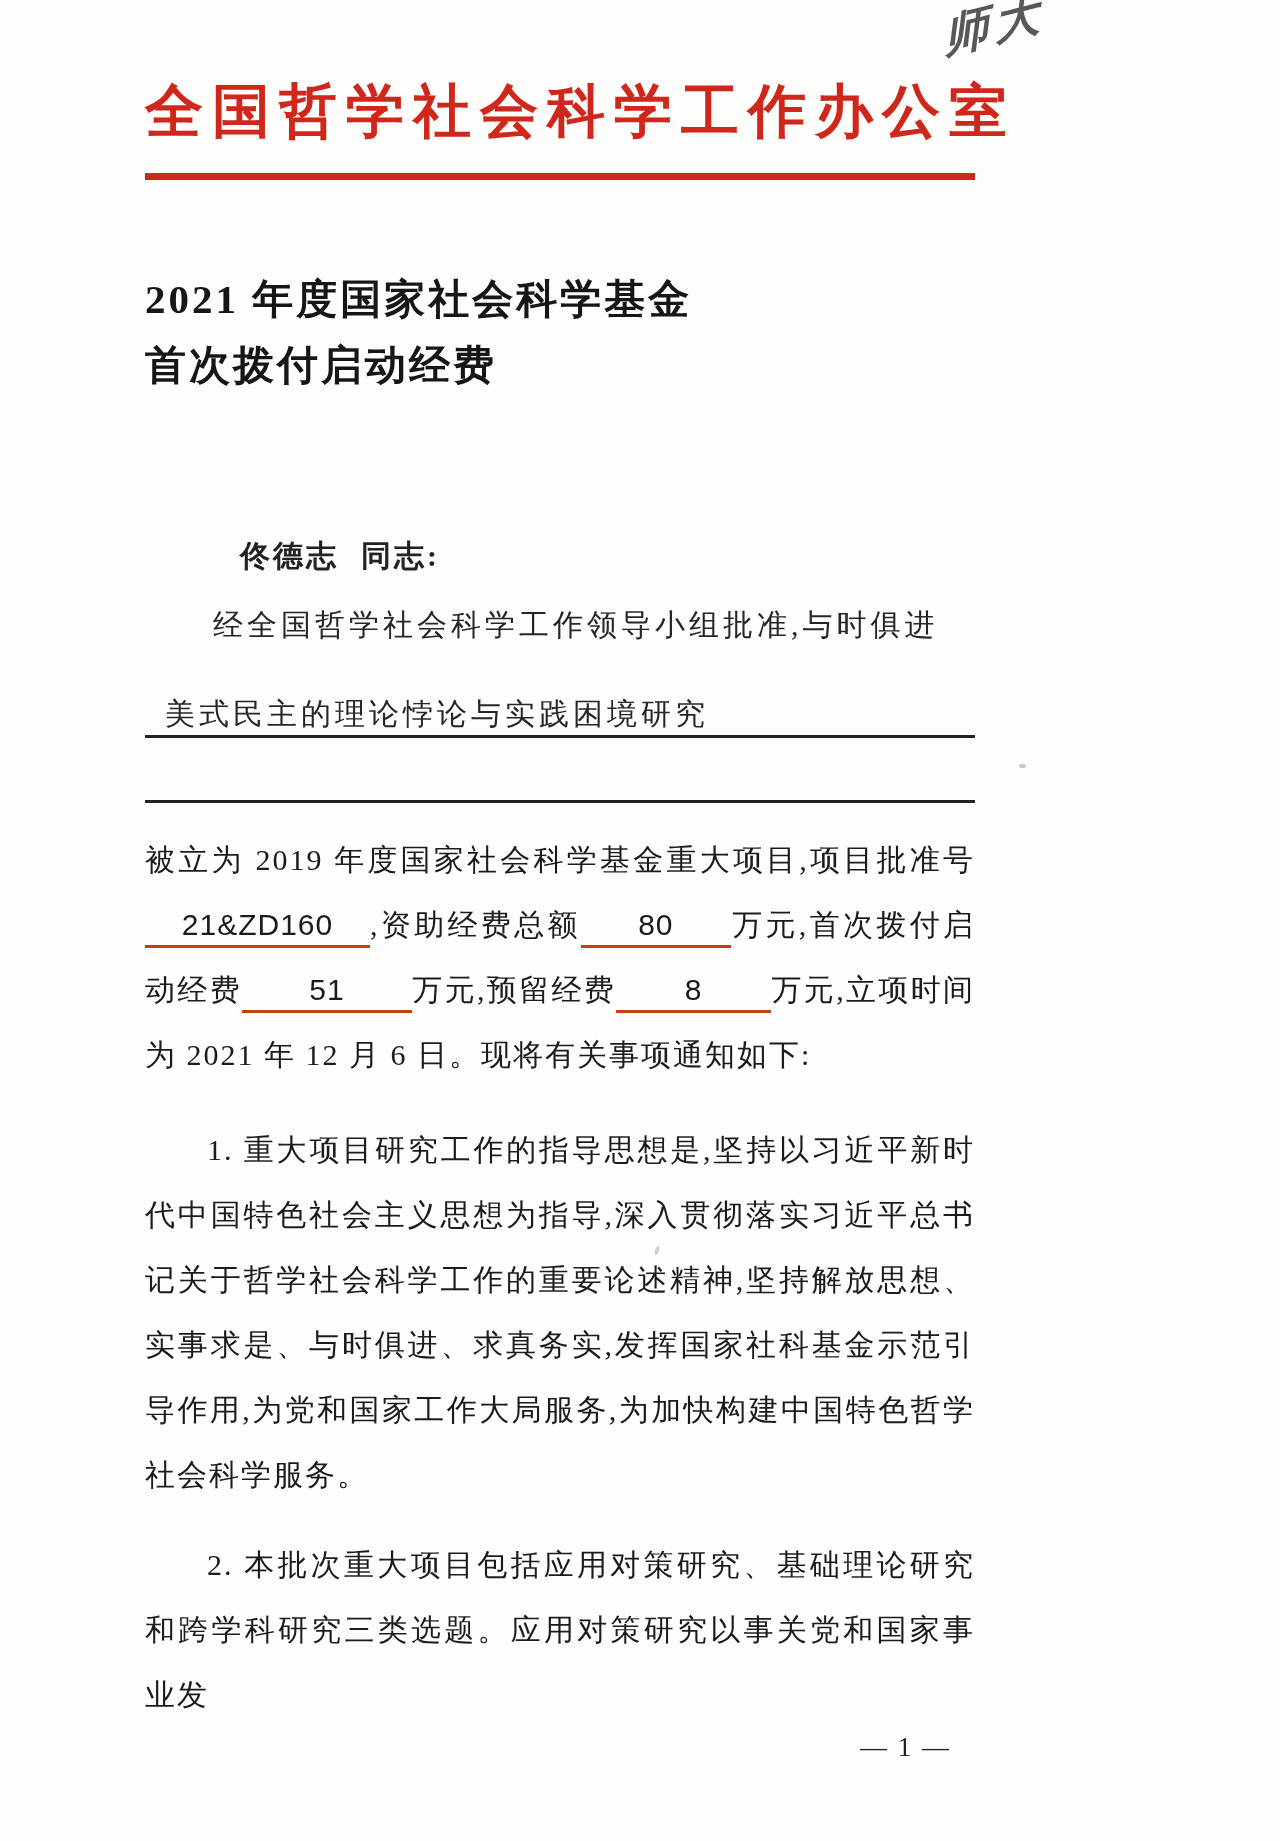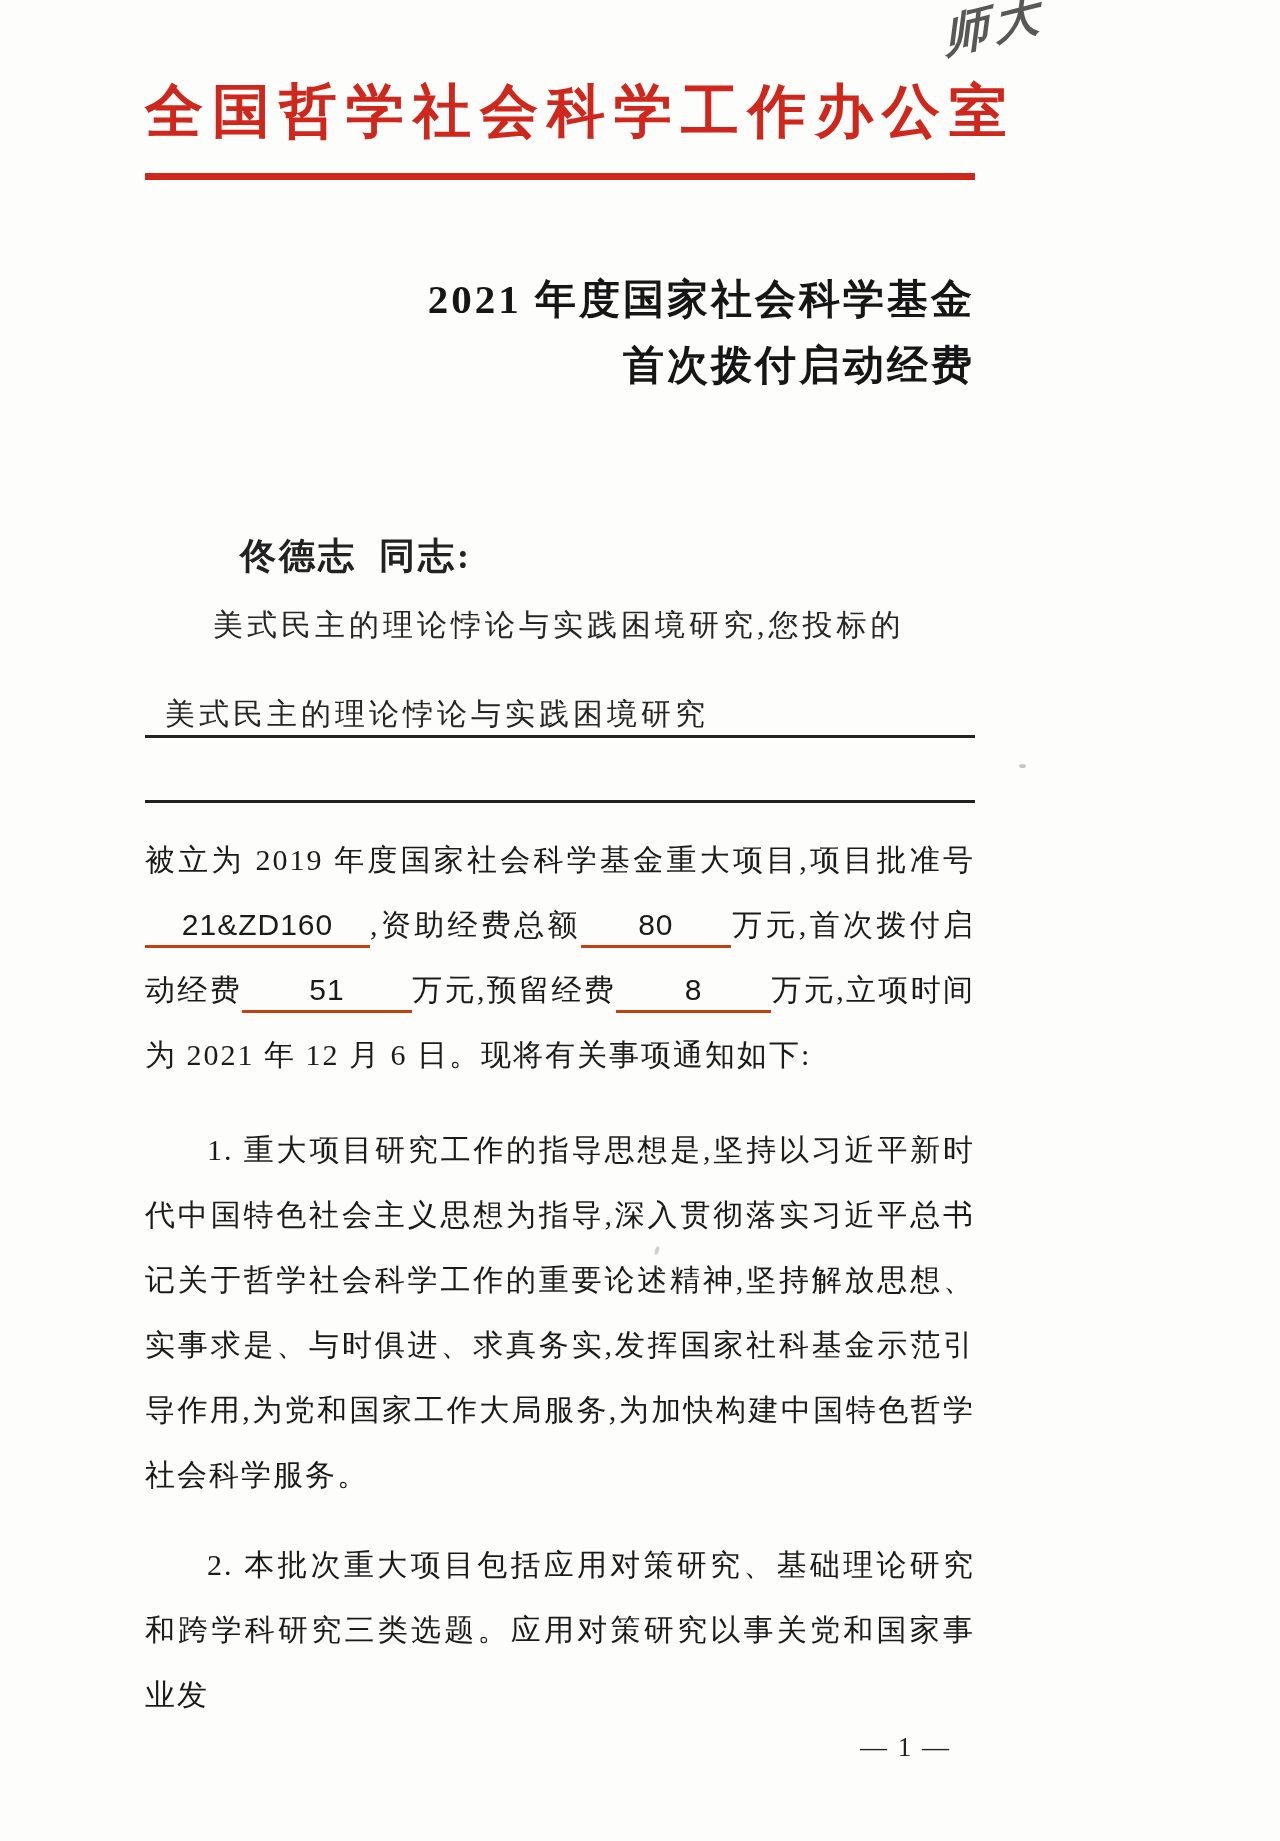--- a/index.html
+++ b/index.html
@@ -37,32 +37,32 @@
     white-space:nowrap;
   }
   .red-rule{
     margin-top:24px;
     height:7px;
     width:100%;
   }
   
   .doc-title{
     margin:86px 0 0 0;
-    text-align:right;
+    text-align:left;
     font-size:41px;
     font-weight:bold;
     line-height:66px;
     letter-spacing:3px;
     color:#161616;
   }
   
   .salutation{
     margin-top:136px;
     padding-left:95px;
-    font-size:36px;
+    font-size:30px;
     font-weight:bold;
     line-height:44px;
     letter-spacing:3px;
     color:#222;
   }
   .salutation .gap{display:inline-block;width:22px;}
   
   .intro{
     margin-top:18px;
     font-size:30px;
@@ -153,21 +153,21 @@
 
     <div class="doc-title">
       <span>2021 年度国家社会科学基金</span><br>
       <span>首次拨付启动经费</span>
     </div>
 
     <div class="salutation">
       <span>佟德志</span><span class="gap"></span><span>同志:</span>
     </div>
 
-    <p class="intro">美式民主的理论悖论与实践困境研究,您投标的</p>
+    <p class="intro">经全国哲学社会科学工作领导小组批准,与时俱进</p>
 
     <div class="project-line">
       <span>美式民主的理论悖论与实践困境研究</span>
     </div>
 
     <div class="empty-line"></div>
 
     <p class="fill-para"><span>被立为 2019 年度国家社会科学基金重大项目,项目批准号</span><span class="blank no">21&amp;ZD160</span><span>,资助经费总额</span><span class="blank total">80</span><span>万元,首次拨付启动经费</span><span class="blank initial">51</span><span>万元,预留经费</span><span class="blank reserved">8</span><span>万元,立项时间为 2021 年 12 月 6 日。现将有关事项通知如下:</span></p>
 
     <p class="body-para">1. 重大项目研究工作的指导思想是,坚持以习近平新时代中国特色社会主义思想为指导,深入贯彻落实习近平总书记关于哲学社会科学工作的重要论述精神,坚持解放思想、实事求是、与时俱进、求真务实,发挥国家社科基金示范引导作用,为党和国家工作大局服务,为加快构建中国特色哲学社会科学服务。</p>

